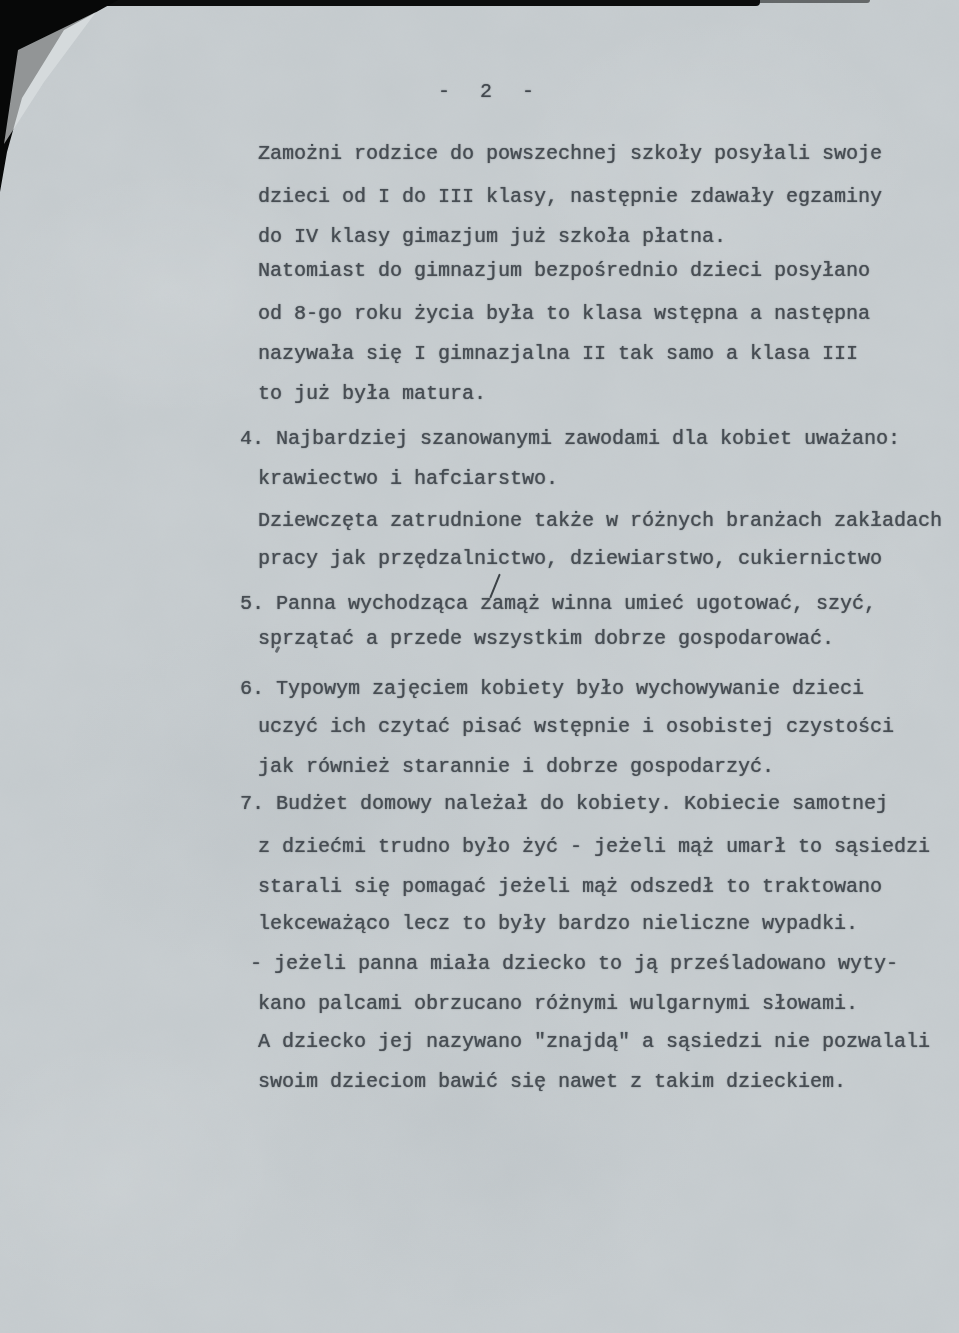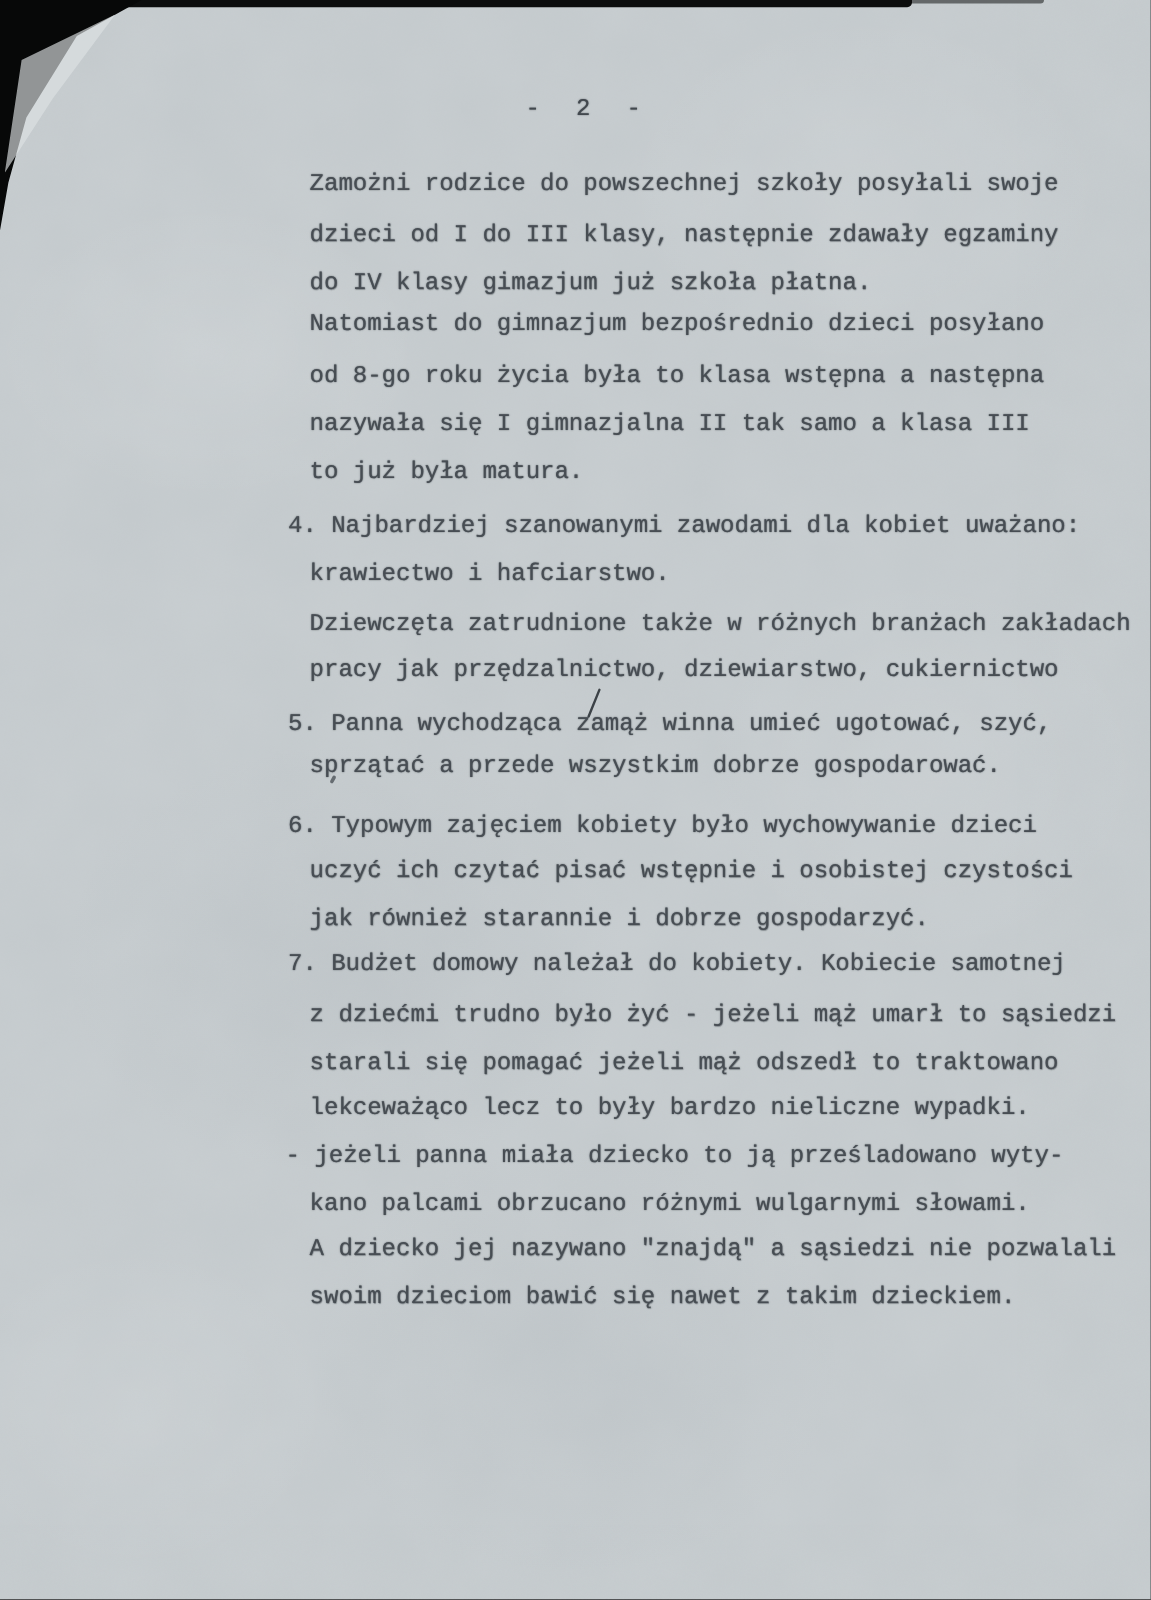--- a/index.html
+++ b/index.html
@@ -86,21 +86,21 @@
     left: 438px;
     letter-spacing: 9px;
     font-family: "Liberation Mono", "DejaVu Sans Mono", monospace;
     font-size: 20px;
     color: #42484e;
     text-shadow: 0 0 1.3px rgba(66,72,78,0.85);
   }
   .line { position: absolute; line-height: 26px; }
   .indent-body   { left: 258px; }
   .indent-number { left: 240px; }
-  .indent-dash   { left: 238px; }
+  .indent-dash   { left: 250px; }
   .slash-mark {
     position: absolute;
     top: 573px;
     left: 494px;
     width: 2px;
     height: 26px;
     background: #3c4247;
     transform: rotate(22deg);
     border-radius: 1px;
   }

